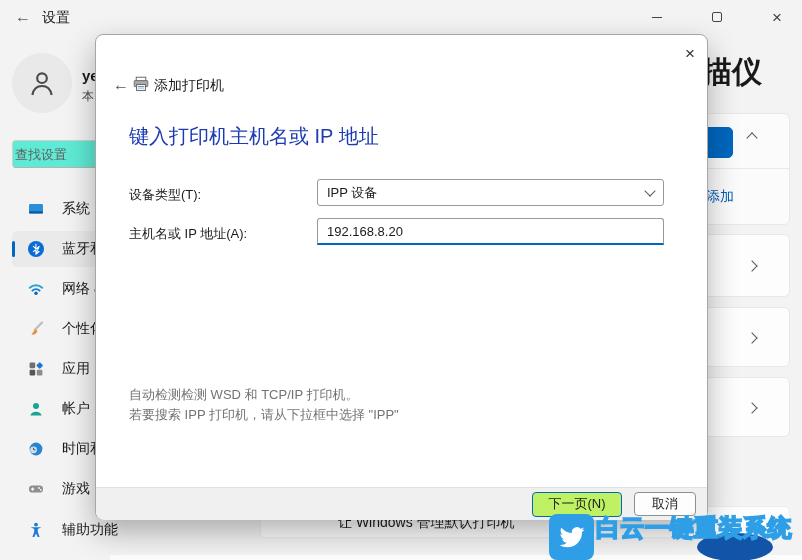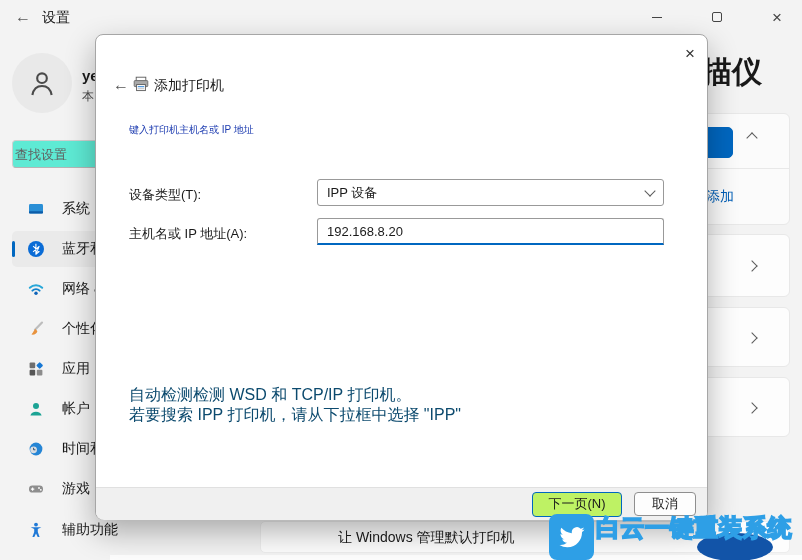--- a/index.html
+++ b/index.html
@@ -38,37 +38,37 @@
   .card-expander { top:113px; height:112px; background:#fbfbfb; }
   .card-exp-divider { position:absolute; left:0; top:54px; width:100%; height:1px; background:#e8e8e8; }
   .add-device-btn { position:absolute; left:370px; top:13px; width:92px; height:31px; background:#0067c0; border:1px solid #0067c0; border-radius:5px; cursor:pointer; }
   .chev { display:inline-block; width:8px; height:8px; border-right:1.5px solid #5b5b5b; border-bottom:1.5px solid #5b5b5b; }
   .chev.up { transform:rotate(-135deg); }
   .chev.right { transform:rotate(-45deg); }
   .chev.down { transform:rotate(45deg); }
   .card-chevron { position:absolute; left:477px; }
   .add-link { position:absolute; left:435px; top:74px; font-size:14px; color:#005fb8; cursor:pointer; }
   .card-row2 { top:234px; height:63px; } .card-row3 { top:307px; height:60px; } .card-row4 { top:377px; height:60px; }
-  .bottom-row { position:absolute; left:260px; top:521px; width:530px; height:32px; background:#fdfdfd; border:1px solid #ededed; border-radius:5px; }
+  .bottom-row { position:absolute; left:260px; top:506px; width:530px; height:32px; background:#fdfdfd; border:1px solid #ededed; border-radius:5px; }
   .bottom-row-label { position:absolute; left:77px; top:7px; font-size:14px; color:#1a1a1a; white-space:nowrap; }
   .bottom-strip { position:absolute; left:110px; top:555px; width:692px; height:5px; background:#fdfdfd; }
 
   
   .dialog { position:absolute; left:95px; top:34px; width:613px; height:486px; background:#fff; border:1px solid #a6a6a6; border-radius:8px; box-shadow:0 12px 30px rgba(0,0,0,0.3); }
   .dlg-close { position:absolute; left:578px; top:6px; width:32px; height:26px; background:transparent; border:none; font-size:17px; color:#333; cursor:pointer; }
   .dlg-back { position:absolute; left:12px; top:38px; width:26px; height:24px; background:transparent; border:none; font-size:16px; color:#555; cursor:pointer; }
   .dlg-printer-icon { position:absolute; left:37px; top:41px; width:16px; height:16px; }
   .dlg-title { position:absolute; left:58px; top:42px; font-size:14px; color:#1a1a1a; }
-  .dlg-heading { position:absolute; left:33px; top:88px; font-size:10px; color:#1c3bb0; }
+  .dlg-heading { position:absolute; left:33px; top:88px; font-size:20px; color:#1c3bb0; }
   .dlg-label1 { position:absolute; left:33px; top:151px; font-size:13px; color:#1a1a1a; }
   .dlg-label2 { position:absolute; left:33px; top:190px; font-size:13px; color:#1a1a1a; }
   .dlg-select { position:absolute; left:221px; top:144px; width:347px; height:27px; background:#fff; border:1px solid #999; border-radius:3px; display:flex; align-items:center; padding:0 9px; cursor:pointer;gap:36px; }
   .dlg-select-value { font-size:13px; color:#1a1a1a; flex:1; }
   .dlg-input { position:absolute; left:221px; top:183px; width:347px; height:27px; background:#fff; border:1px solid #999; border-bottom:2px solid #0067c0; border-radius:3px 3px 0 0; padding:0 9px; font-size:13px; color:#1a1a1a; font-family:"Liberation Sans","DejaVu Sans",sans-serif; outline:none; }
-  .dlg-hint { position:absolute; left:33px; top:350px; font-size:16px; color:#0c4a6e; line-height:20px; }
+  .dlg-hint { position:absolute; left:33px; top:350px; font-size:13px; color:#737373; line-height:20px; }
   .dlg-footer { position:absolute; left:0; top:452px; width:611px; height:33px; background:#f0f0f0; border-top:1px solid #e0e0e0; border-radius:0 0 8px 8px; display:flex; align-items:center; justify-content:flex-end; gap:12px; padding-right:11px; }
   .btn-next { width:90px; height:25px; background:#bef264; border:1.5px solid #0067c0; border-radius:4px; font-size:13px; color:#1a1a1a; cursor:pointer; font-family:inherit; }
   .btn-cancel { width:62px; height:24px; background:#fdfdfd; border:1px solid #8f8f8f; border-radius:4px; font-size:13px; color:#1a1a1a; cursor:pointer; font-family:inherit; }
 
   
   .watermark { position:absolute; left:546px; top:510px; width:256px; height:50px; z-index:30; }
   .wm-bird { position:absolute; left:3px; top:4px; width:45px; height:46px; background:#2e9fe6; border-radius:8px; display:flex; align-items:center; justify-content:center; }
   .wm-ellipse { position:absolute; left:151px; top:23px; width:76px; height:28px; background:#1254a8; border-radius:50%; }
   .wm-brand { position:absolute; left:50px; top:2px; font-size:24px; font-weight:bold; white-space:nowrap; color:rgba(255,255,255,0.15); -webkit-text-stroke:1.8px #2e9fe6; letter-spacing:0.5px; }
   .wm-url { position:absolute; left:52px; top:36px; font-size:11px; color:#2e9fe6; letter-spacing:2.6px; white-space:nowrap; font-weight:bold; }

